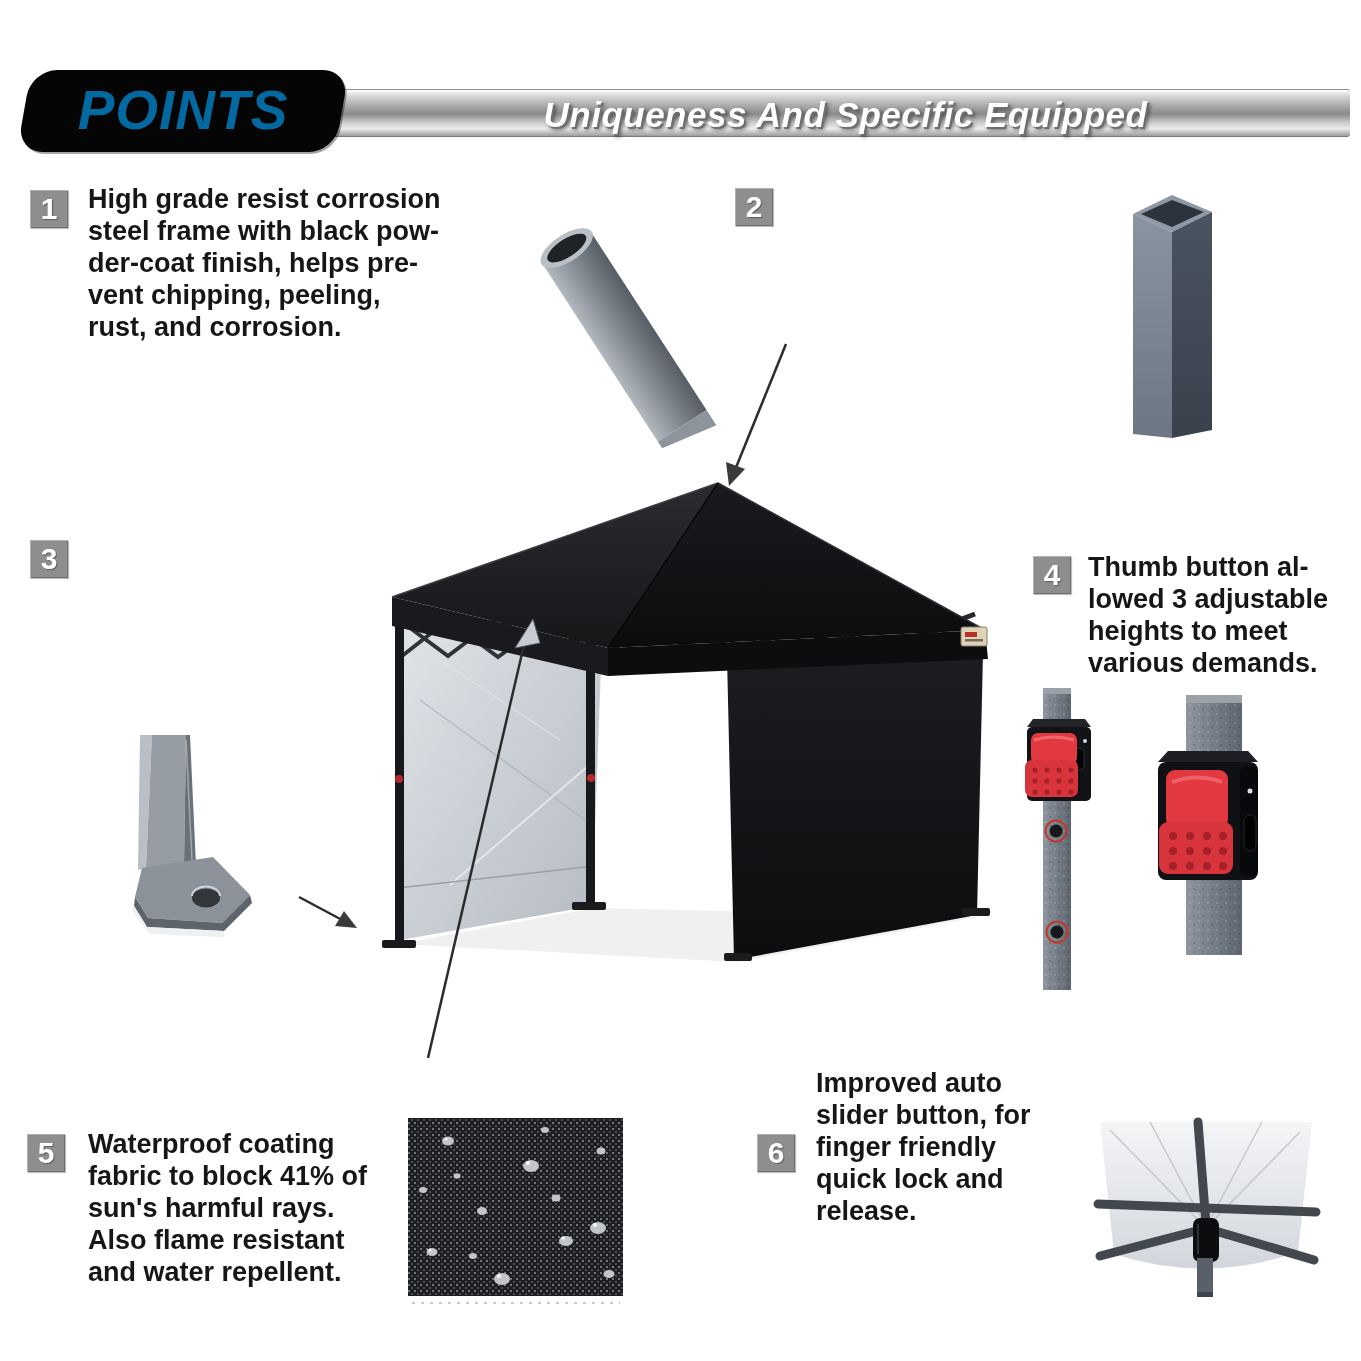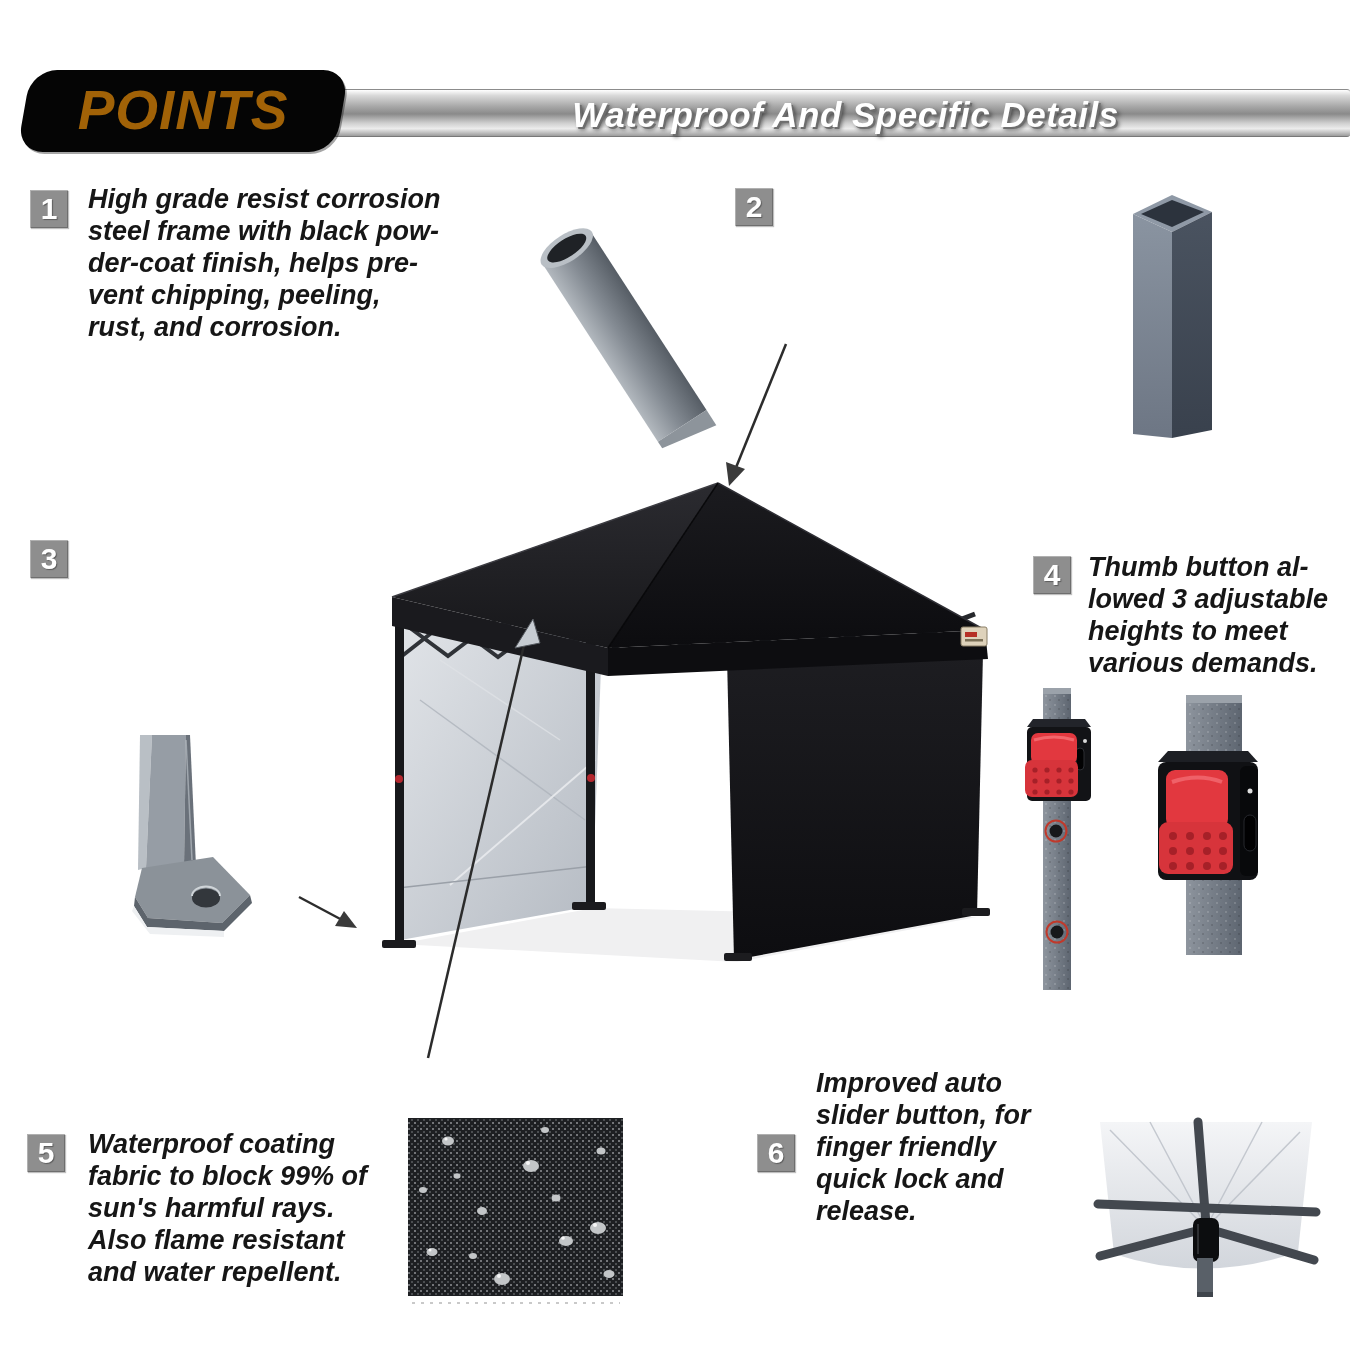--- a/index.html
+++ b/index.html
@@ -9,37 +9,37 @@
   .header-bar{position:absolute;left:58px;top:89px;width:1292px;height:46px;
       background:linear-gradient(180deg,#ffffff 0%,#d9d9d9 12%,#a9a9a9 35%,#8a8a8a 52%,#cfcfcf 72%,#ececec 84%,#9c9c9c 100%);
       border-top:1px solid #8c8c8c;border-bottom:1px solid #787878;border-radius:3px;}
   .header-title{position:absolute;left:370px;right:40px;top:95px;text-align:center;
       font-size:35px;font-weight:bold;font-style:italic;color:#ffffff;letter-spacing:.5px;
       text-shadow:2px 2px 0 #6e6e6e,3px 3px 4px rgba(0,0,0,.55);}
   .points-box{position:absolute;left:24px;top:70px;width:318px;height:82px;background:#050505;
       border-radius:26px;transform:skewX(-10deg);transform-origin:center;
       box-shadow:2px 2px 0 rgba(0,0,0,.35);}
   .points-label{position:absolute;left:58px;top:78px;width:250px;text-align:center;
-      font-size:55px;font-weight:bold;font-style:italic;color:#a16207;letter-spacing:1px;}
+      font-size:55px;font-weight:bold;font-style:italic;color:#0369a1;letter-spacing:1px;}
   
   .badge{position:absolute;width:38px;height:38px;background:#8e8e8e;color:#fff;
       font-size:30px;font-weight:bold;text-align:center;line-height:38px;
       box-shadow:inset 1px 1px 0 #b0b0b0,inset -1px -1px 0 #6e6e6e,1px 1px 1px rgba(0,0,0,.25);
       text-shadow:1px 1px 1px #5c5c5c;}
   .feat-text{position:absolute;color:#161616;font-size:27px;font-weight:bold;
-      line-height:32px;white-space:pre-line;letter-spacing:0px;font-style:italic;}
+      line-height:32px;white-space:pre-line;letter-spacing:0px;}
   .illus{position:absolute;left:0;top:0;}
 </style>
 </head>
 <body>
 
 <div class="canvas">
 
   <div class="header-bar"></div>
-  <div class="header-title">Waterproof And Specific Details</div>
+  <div class="header-title">Uniqueness And Specific Equipped</div>
   <div class="points-box"></div>
   <div class="points-label">POINTS</div>
 
   <div class="badge" style="left:30px;top:190px;">1</div>
   <div class="feat-text" style="left:88px;top:183px;width:400px;">High grade resist corrosion
 steel frame with black pow-
 der-coat finish, helps pre-
 vent chipping, peeling,
 rust, and corrosion.</div>
 
@@ -48,21 +48,21 @@
   <div class="badge" style="left:30px;top:540px;">3</div>
 
   <div class="badge" style="left:1033px;top:556px;">4</div>
   <div class="feat-text" style="left:1088px;top:551px;width:280px;">Thumb button al-
 lowed 3 adjustable
 heights to meet
 various demands.</div>
 
   <div class="badge" style="left:27px;top:1134px;">5</div>
   <div class="feat-text" style="left:88px;top:1128px;width:345px;">Waterproof coating
-fabric to block 99% of
+fabric to block 41% of
 sun's harmful rays.
 Also flame resistant
 and water repellent.</div>
 
   <div class="badge" style="left:757px;top:1134px;">6</div>
   <div class="feat-text" style="left:816px;top:1067px;width:260px;">Improved auto
 slider button, for
 finger friendly
 quick lock and
 release.</div>

